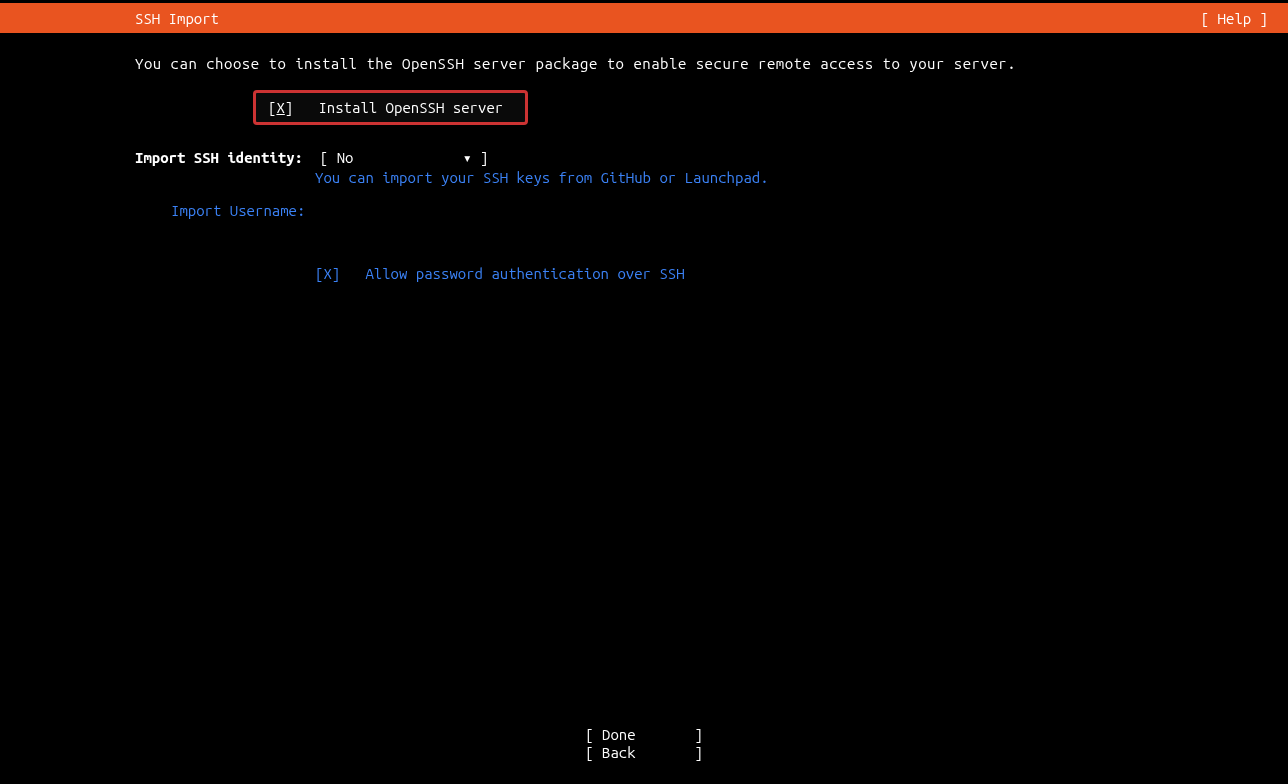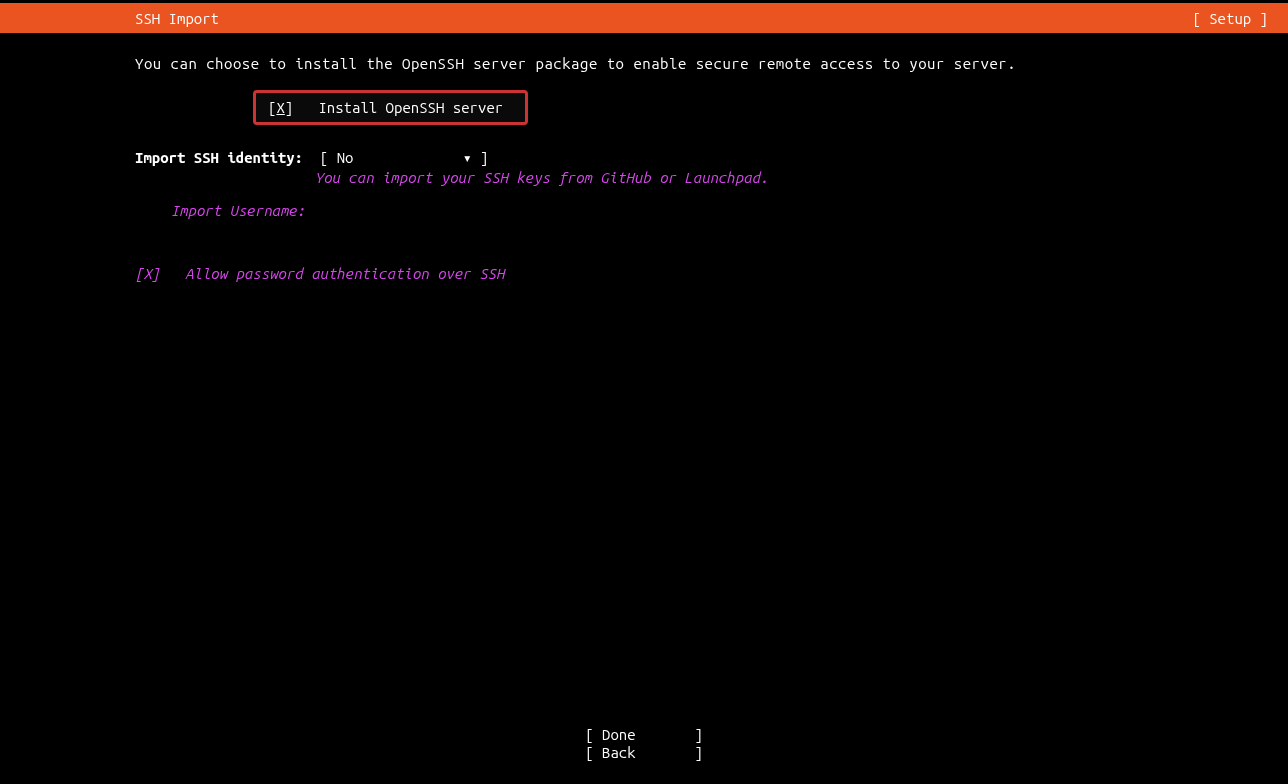--- a/index.html
+++ b/index.html
@@ -76,47 +76,47 @@
       margin-left: 180px;
       color: #888888;
     }
     .username-row {
       margin-top: 16px;
       margin-left: 36px;
       color: #888888;
     }
     .password-auth-row {
       margin-top: 46px;
+      margin-left: 180px;
       color: #888888;
       white-space: pre;
     }
     .footer {
       position: absolute;
       bottom: 22px;
       left: 0;
       right: 0;
       text-align: center;
       color: #ffffff;
     }
     .footer-button {
       white-space: pre;
       display: block;
       line-height: 1.2;
     }
     .gray {
-      color: #d946ef;
-      font-style: italic;
+      color: #3b82f6;
     }
   </style>
 </head>
 <body>
 
 <div class="header">
   <span class="header-title">SSH Import</span>
-  <span class="header-help">[ Setup ]</span>
+  <span class="header-help">[ Help ]</span>
 </div>
 
 <div class="content">
   <div class="description">You can choose to install the OpenSSH server package to enable secure remote access to your server.</div>
   
   <div class="highlight-box">
     <span class="checkbox-item"><span>[</span><span class="underline">X</span><span>]</span>   <span>Install OpenSSH server</span></span>
   </div>
 
   <div class="import-row">

